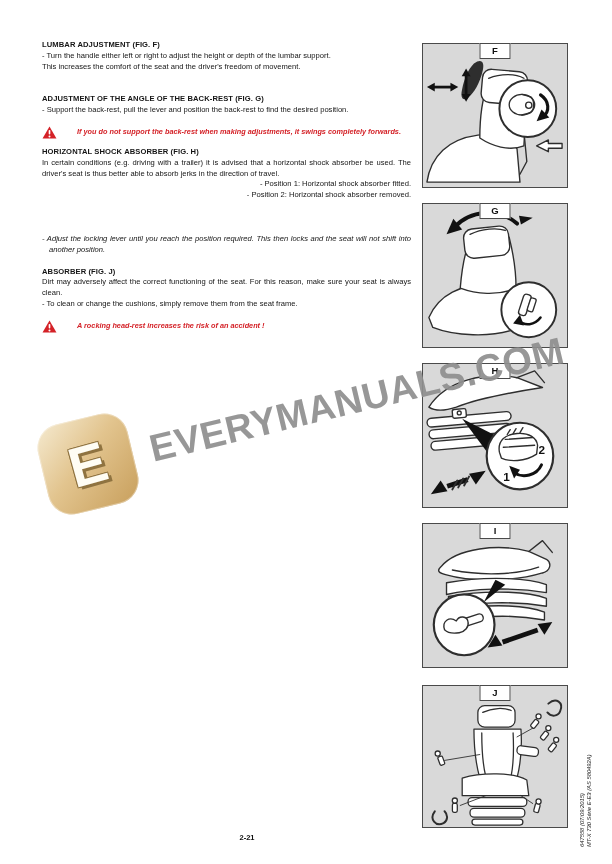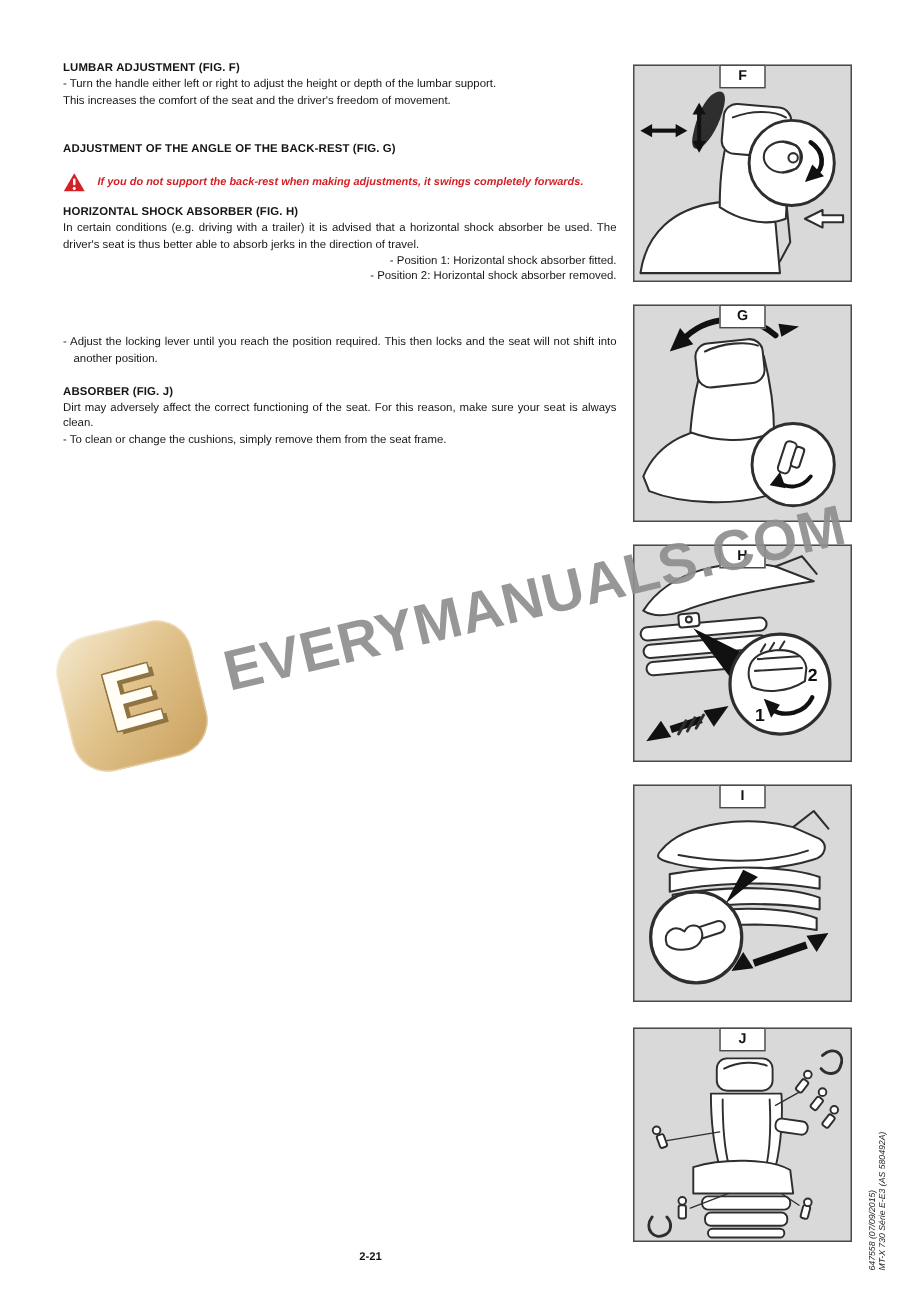--- a/index.html
+++ b/index.html
@@ -4,23 +4,23 @@
 <style>
   html,body{margin:0;padding:0;}
   body{width:612px;height:864px;background:#ffffff;font-family:"Liberation Sans",sans-serif;position:relative;overflow:hidden;color:#1a1a1a;}
   .page{position:absolute;inset:0;background:#fff;padding-left:28px;}
 
   
   .text-column{position:absolute;left:42px;top:40px;width:369px;font-size:7.6px;line-height:10.8px;text-align:justify;color:#151515;}
   .blk-heading{font-weight:bold;text-align:left;letter-spacing:.1px;}
   .blk-body{}
   .blk-body-indent{padding-left:31px;text-align:right;}
-  .blk-body-hang{padding-left:7px;text-indent:-7px;}
+  .blk-body-hang{padding-left:7px;text-indent:-7px;font-style:italic;}
   .blk-gap{height:11px;}
-  .blk-warning{display:flex;align-items:center;gap:8px;color:#d42127;font-weight:bold;font-style:italic;font-size:7.3px;margin:10px 0 8px 0;text-align:left;}
+  .blk-warning{display:flex;align-items:center;gap:20px;color:#d42127;font-weight:bold;font-style:italic;font-size:7.3px;margin:10px 0 8px 0;text-align:left;}
   .warn-tri{flex:0 0 auto;}
 
   
   .fig-panel{position:absolute;left:422px;width:146px;height:145px;background:#d9d9d9;border:1.3px solid #4a4a4a;box-sizing:border-box;}
   .fp-f{top:43px}.fp-g{top:203px}.fp-h{top:363px}.fp-i{top:523px}.fp-j{top:685px;height:143px}
   .fig-tab{position:absolute;left:50%;top:-1.3px;transform:translateX(-50%);width:31px;height:16px;background:#fff;border:1.3px solid #4a4a4a;box-sizing:border-box;display:flex;align-items:center;justify-content:center;font-size:9.5px;font-weight:bold;color:#111;z-index:2;}
   .fig-panel svg{position:absolute;left:0;top:0;}
 
   
   .watermark{position:absolute;left:42px;top:418px;z-index:9;pointer-events:none;}
@@ -38,40 +38,49 @@
 
 <div class="page">
 
   <div class="text-column">
       <div class="blk-heading">LUMBAR ADJUSTMENT (FIG. F)</div>
       <div class="blk-body">- Turn the handle either left or right to adjust the height or depth of the lumbar support.</div>
       <div class="blk-body">This increases the comfort of the seat and the driver's freedom of movement.</div>
       <div class="blk-gap"></div>
       <div class="blk-gap"></div>
       <div class="blk-heading">ADJUSTMENT OF THE ANGLE OF THE BACK-REST (FIG. G)</div>
+      <div class="blk-body">- Support the back-rest, pull the lever and position the back-rest to find the desired position.</div>
       <div class="blk-warning">
         <svg class="warn-tri" viewBox="0 0 16 14" width="15" height="13">
           <polygon points="8,0.5 15.5,13.5 0.5,13.5" fill="#d42127"></polygon>
           <rect x="7.1" y="4.3" width="1.8" height="4.8" rx="0.9" fill="#fff"></rect>
           <circle cx="8" cy="11.4" r="1.1" fill="#fff"></circle>
         </svg>
         <span>If you do not support the back-rest when making adjustments, it swings completely forwards.</span>
       </div>
       <div class="blk-heading">HORIZONTAL SHOCK ABSORBER (FIG. H)</div>
       <div class="blk-body">In certain conditions (e.g. driving with a trailer) it is advised that a horizontal shock absorber be used. The driver's seat is thus better able to absorb jerks in the direction of travel.</div>
       <div class="blk-body-indent">- Position 1: Horizontal shock absorber fitted.</div>
       <div class="blk-body-indent">- Position 2: Horizontal shock absorber removed.</div>
       <div class="blk-gap"></div>
       <div class="blk-gap"></div>
       <div class="blk-gap"></div>
       <div class="blk-body-hang">- Adjust the locking lever until you reach the position required. This then locks and the seat will not shift into another position.</div>
       <div class="blk-gap"></div>
       <div class="blk-heading">ABSORBER (FIG. J)</div>
       <div class="blk-body">Dirt may adversely affect the correct functioning of the seat. For this reason, make sure your seat is always clean.</div>
       <div class="blk-body">- To clean or change the cushions, simply remove them from the seat frame.</div>
+      <div class="blk-warning">
+        <svg class="warn-tri" viewBox="0 0 16 14" width="15" height="13">
+          <polygon points="8,0.5 15.5,13.5 0.5,13.5" fill="#d42127"></polygon>
+          <rect x="7.1" y="4.3" width="1.8" height="4.8" rx="0.9" fill="#fff"></rect>
+          <circle cx="8" cy="11.4" r="1.1" fill="#fff"></circle>
+        </svg>
+        <span>A rocking head-rest increases the risk of an accident !</span>
+      </div>
     </div>
 
   <div class="fig-panel fp-f">
     <div class="fig-tab">F</div>
     <svg viewBox="0 0 146 145" width="143" height="142">
       <g stroke="#2e2e2e" stroke-width="1.4" fill="#fff" stroke-linejoin="round" stroke-linecap="round">
         <path d="M4,141 C8,114 26,97 56,93 C76,90 90,97 96,107 L99,141 Z"></path>
         <path d="M58,96 C58,70 62,52 66,42 L101,52 C104,74 104,92 103,104 C88,110 70,104 58,96 Z"></path>
         <rect x="60" y="27" width="46" height="34" rx="9" transform="rotate(5 83 44)"></rect>
         <path d="M67,35 C79,30 95,30 103,35" fill="none"></path>

